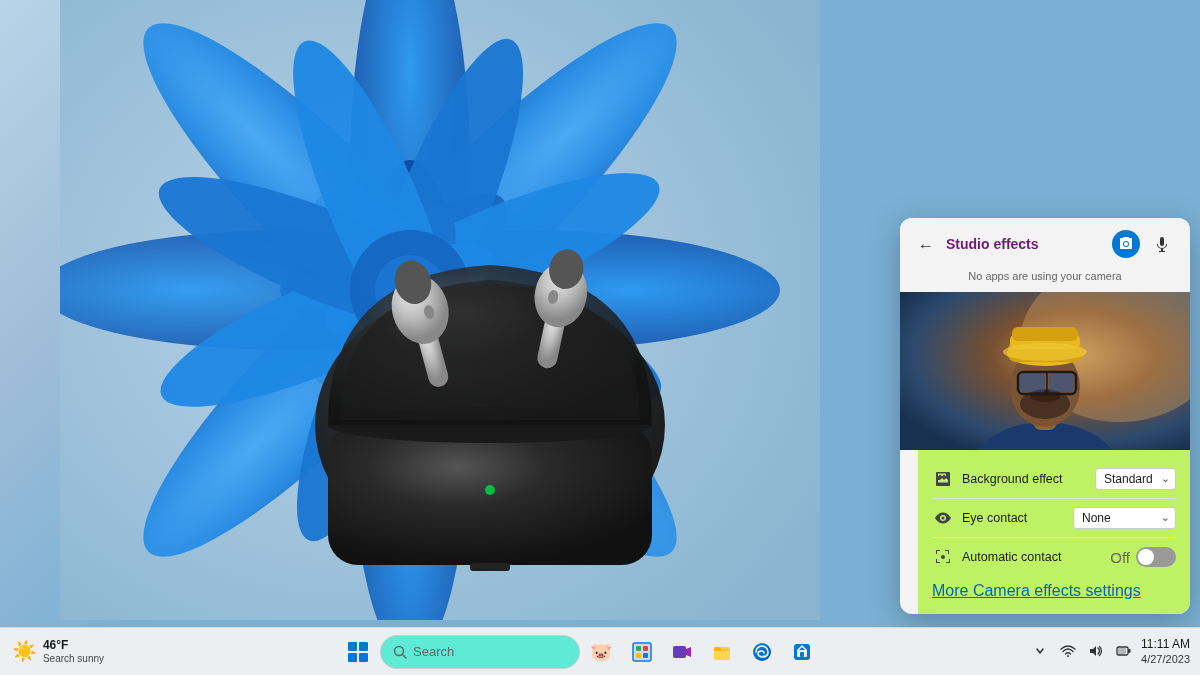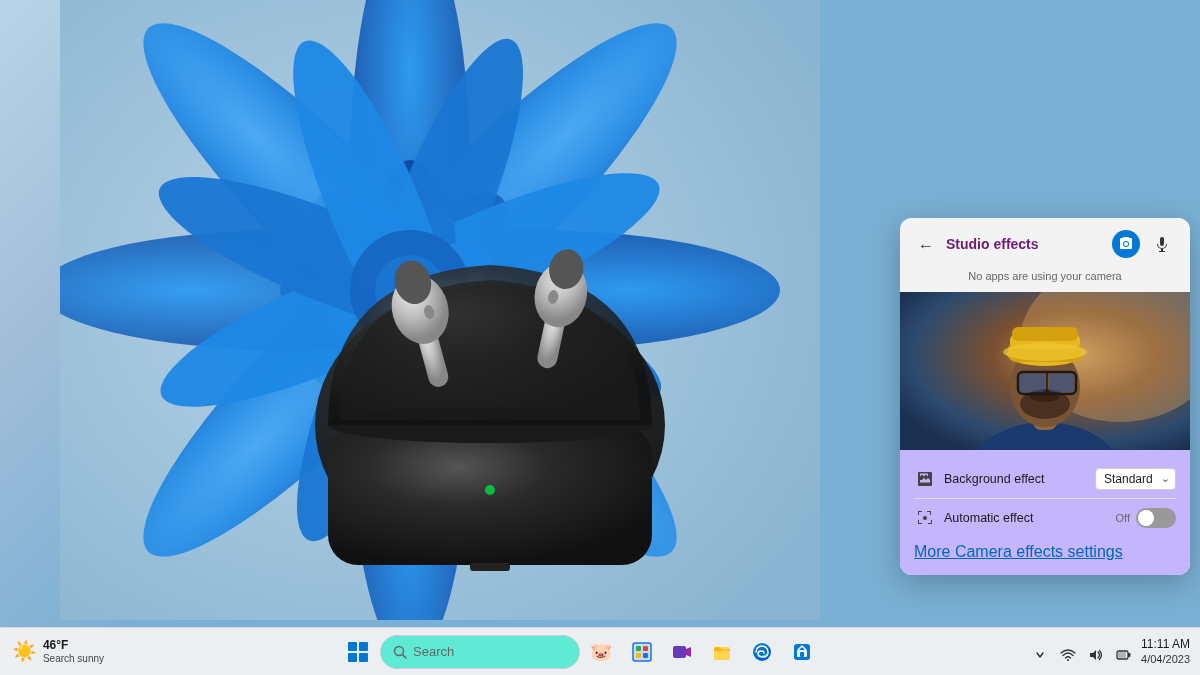--- a/index.html
+++ b/index.html
@@ -100,21 +100,22 @@
     .camera-preview {
       width: 100%;
       height: 158px;
       background: linear-gradient(135deg, #8B6914 0%, #4a3728 30%, #2c4a6e 60%, #1a3a5c 100%);
       position: relative;
       overflow: hidden;
     }
 
     .panel-settings {
       padding: 10px 14px;
-      background: #c4b5fd;
+      background: #bef264;
+      margin-left: 18px;
     }
 
     .setting-row {
       display: flex;
       align-items: center;
       padding: 8px 0;
       border-bottom: 1px solid #e0e0e0;
     }
 
     .setting-row:last-of-type {
@@ -175,21 +176,21 @@
     }
 
     
     .toggle-container {
       display: flex;
       align-items: center;
       gap: 6px;
     }
 
     .toggle-label {
-      font-size: 11px;
+      font-size: 15px;
       color: #666;
     }
 
     .toggle {
       width: 40px;
       height: 20px;
       background: #999;
       border-radius: 10px;
       position: relative;
       cursor: pointer;
@@ -308,21 +309,21 @@
       display: flex;
       align-items: center;
       justify-content: center;
       border-radius: 4px;
       cursor: pointer;
       font-size: 18px;
     }
 
     .taskbar-right {
       display: flex;
-      align-items: flex-end;
+      align-items: center;
       padding: 0 10px;
       gap: 6px;
       width: 200px;
       justify-content: flex-end;
     }
 
     .tray-icon {
       width: 22px;
       height: 22px;
       display: flex;
@@ -521,28 +522,44 @@
         <span class="setting-label">Background effect</span>
         <div class="setting-control dropdown-wrapper">
           <select class="dropdown-select">
             <option>Standard</option>
             <option>Blur</option>
             <option>None</option>
           </select>
         </div>
       </div>
 
+      <div class="setting-row">
+        <div class="setting-icon">
+          <svg width="16" height="16" viewBox="0 0 16 16" fill="#444">
+            <path d="M16 8s-3-5.5-8-5.5S0 8 0 8s3 5.5 8 5.5S16 8 16 8zM8 11a3 3 0 1 1 0-6 3 3 0 0 1 0 6z"></path>
+            <circle cx="8" cy="8" r="1.5" fill="#444"></circle>
+          </svg>
+        </div>
+        <span class="setting-label">Eye contact</span>
+        <div class="setting-control dropdown-wrapper">
+          <select class="dropdown-select">
+            <option>None</option>
+            <option>Standard</option>
+            <option>Teleprompter</option>
+          </select>
+        </div>
+      </div>
 
       <div class="setting-row">
         <div class="setting-icon">
           <svg width="16" height="16" viewBox="0 0 16 16" fill="#444">
             <path d="M1 1h4v1H2v3H1V1zm9 0h4v4h-1V2h-3V1zM1 10h1v3h3v1H1v-4zm13 3h-3v1h4v-4h-1v3zM8 6a2 2 0 1 0 0 4 2 2 0 0 0 0-4z"></path>
           </svg>
         </div>
-        <span class="setting-label">Automatic effect</span>
+        <span class="setting-label">Automatic contact</span>
         <div class="toggle-container">
           <span class="toggle-label">Off</span>
           <div class="toggle">
             <div class="toggle-knob"></div>
           </div>
         </div>
       </div>
 
       <a class="more-settings-link">More Camera effects settings</a>
     </div>
@@ -659,17 +676,17 @@
       <div class="tray-icon">
         <svg width="16" height="14" viewBox="0 0 16 14" fill="none">
           <rect x="1" y="3" width="11" height="8" rx="1.5" stroke="#333" stroke-width="1.3"></rect>
           <rect x="12" y="5" width="2.5" height="4" rx="1" fill="#333"></rect>
           <rect x="2" y="4" width="8" height="6" rx="1" fill="#333" opacity="0.3"></rect>
         </svg>
       </div>
 
       <div class="clock">
         <div class="clock-time">11:11 AM</div>
-        <div class="clock-date">4/04/2023</div>
+        <div class="clock-date">4/27/2023</div>
       </div>
     </div>
   </div>
 </div>
 
 </body></html>

